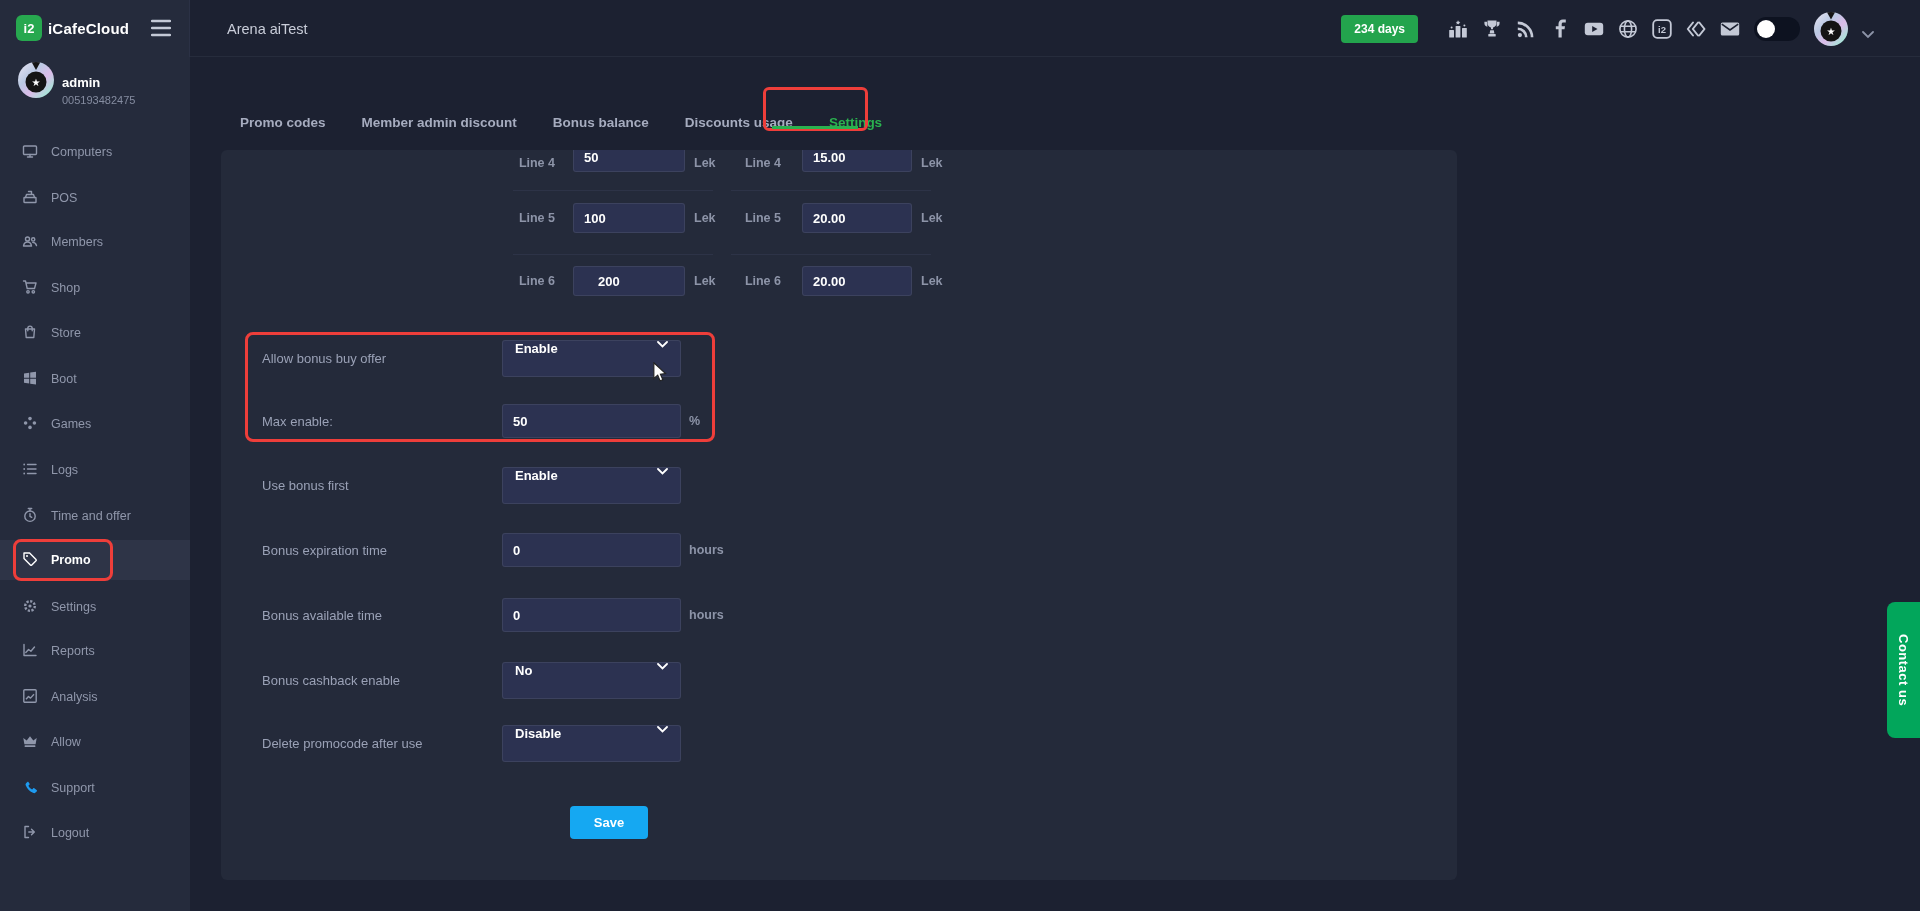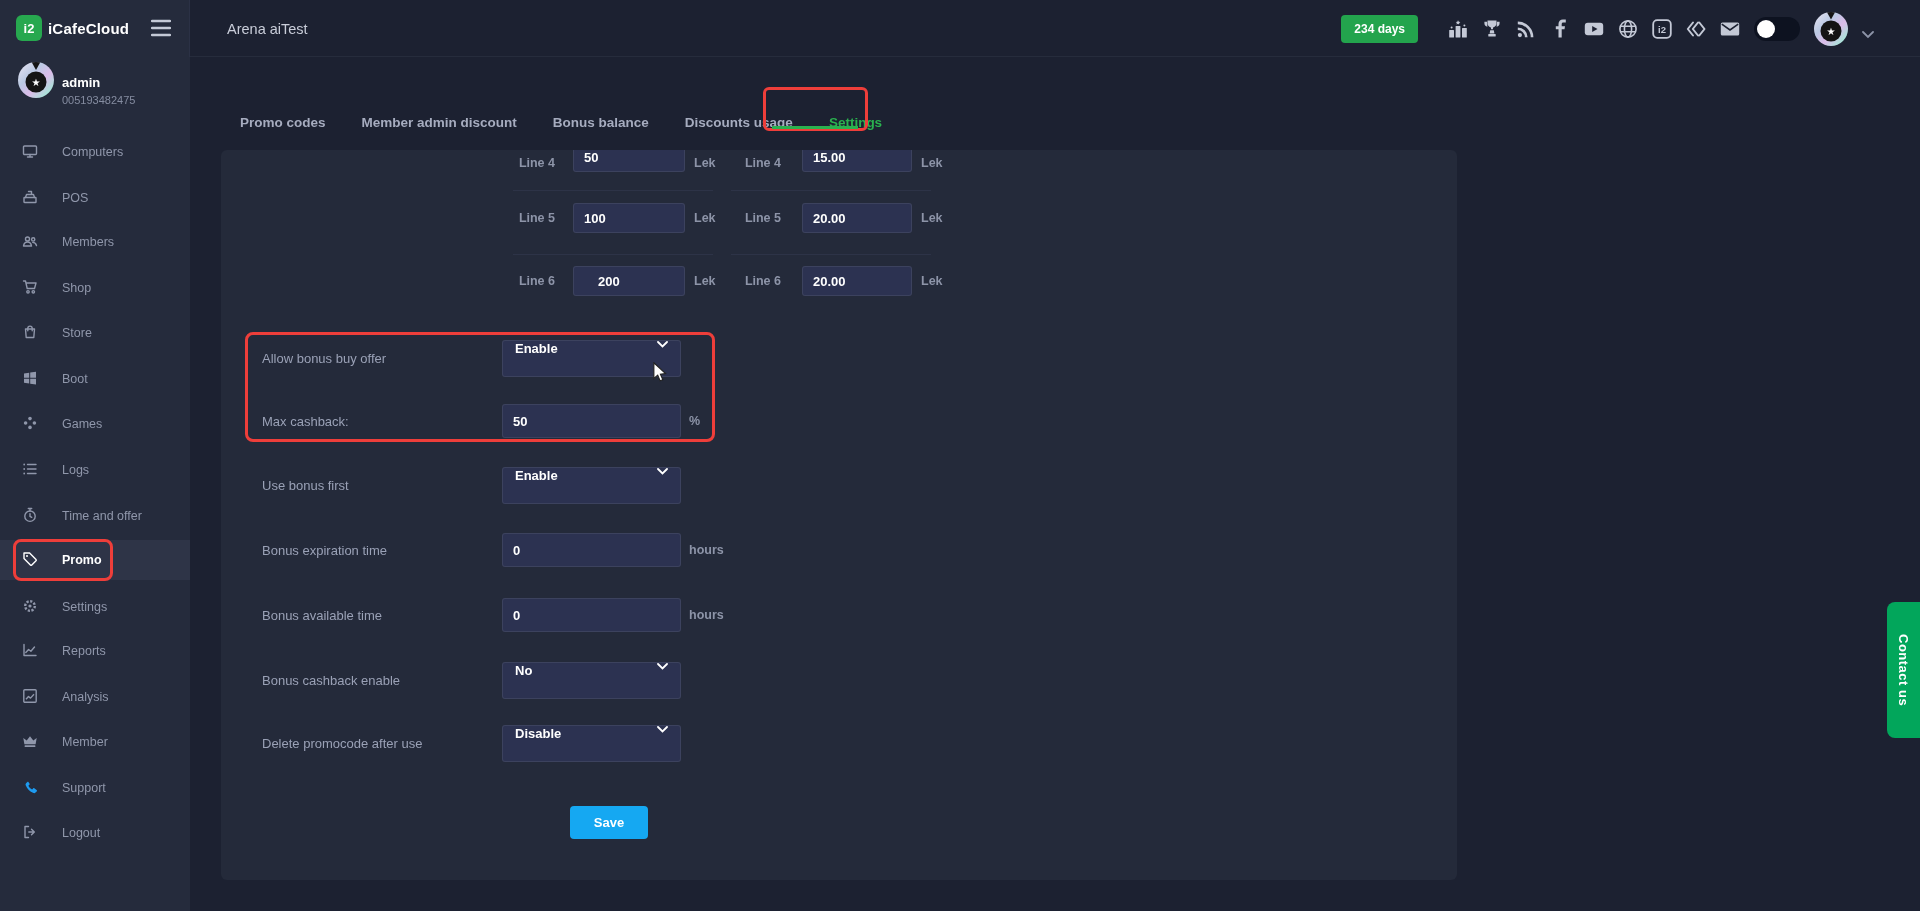--- a/index.html
+++ b/index.html
@@ -23,21 +23,21 @@
     background:linear-gradient(135deg,#ece6f2 0%,#bac9e3 35%,#dbbce9 60%,#a9e3d9 85%,#cdd6e8 100%); }
   .medal-avatar::before { content:""; position:absolute; left:50%; top:-1px; transform:translateX(-50%); width:10px; height:9px; background:#141414; clip-path:polygon(0 0,100% 0,50% 100%); }
   .medal-avatar::after { content:"★"; position:absolute; left:50%; top:56%; transform:translate(-50%,-50%); width:21px; height:21px; border-radius:50%; background:#141414; color:#fff; font-size:10px; display:flex; align-items:center; justify-content:center; }
   .chev-down { width:12px; height:8px; color:#8d94a8; cursor:pointer; }
 
   
   .sidebar { position:absolute; left:0; top:57px; width:190px; height:854px; background:#252b3c; z-index:4; }
   .side-avatar { position:absolute; left:18px; top:5px; width:36px; height:36px; }
   .user-name { position:absolute; left:62px; top:18px; color:#ffffff; font-size:13px; font-weight:700; }
   .user-id { position:absolute; left:62px; top:37px; color:#858ca0; font-size:11px; }
-  .nav-item { position:absolute; left:0; width:190px; height:40px; display:flex; align-items:center; gap:24px; padding-left:22px; color:#9097ab; font-size:12.5px; cursor:pointer; }
+  .nav-item { position:absolute; left:0; width:190px; height:40px; display:flex; align-items:center; gap:13px; padding-left:22px; color:#9097ab; font-size:12.5px; cursor:pointer; }
   .nav-item svg { flex:0 0 auto; }
   .nav-item.active { background:#2e3447; color:#ffffff; font-weight:700; }
   .promo-redbox { position:absolute; left:13px; top:482px; width:100px; height:42px; border:3px solid #ee3e3a; border-radius:8px; pointer-events:none; }
 
   
   .tabs { position:absolute; left:240px; top:98px; display:flex; gap:36px; font-size:13.5px; font-weight:600; color:#a6acbf; z-index:3; }
   .tab { cursor:pointer; white-space:nowrap;margin-top:17px; }
   .tab.active { color:#2ab14f; }
   .settings-redbox { position:absolute; left:763px; top:87px; width:105px; height:44px; border:3px solid #ee3e3a; border-radius:6px; pointer-events:none; z-index:3; }
   .green-underline { position:absolute; left:772px; top:126px; width:86px; height:3px; background:#2ab14f; z-index:3; }
@@ -250,21 +250,21 @@
             <rect x="1.8" y="1.8" width="12.4" height="12.4" rx="1"></rect>
             <path d="M4 11.3l2.5-2.8 2 1.6L12 6.3"></path>
           </svg></span>
       <span>Analysis</span>
     </div>
     <div class="nav-item" style="top:665px">
       <span><svg width="16" height="16" viewBox="0 0 16 16" fill="currentColor">
             <path d="M2.4 11.2L1.3 5l3.4 2.4L8 3.2l3.3 4.2L14.7 5l-1.1 6.2z"></path>
             <rect x="2.6" y="12.3" width="10.8" height="1.6" rx="0.4"></rect>
           </svg></span>
-      <span>Member</span>
+      <span>Allow</span>
     </div>
     <div class="nav-item" style="top:711px">
       <span><svg width="16" height="16" viewBox="0 0 16 16" fill="#1e9bf0">
             <path d="M5.8 2.2L7.5 4.5c.3.4.2.9-.1 1.2l-1 1c.8 1.6 2.1 2.9 3.7 3.7l1-1c.3-.3.8-.4 1.2-.1l2.3 1.7c.5.3.5 1 .1 1.4l-1.2 1.2c-.5.5-1.3.7-2 .4C7.8 12.6 5.1 9.9 3.7 6.2c-.3-.7-.1-1.5.4-2l1.2-1.2c.2-.2.4-.1.5.2z"></path>
           </svg></span>
       <span>Support</span>
     </div>
     <div class="nav-item" style="top:756px">
       <span><svg width="16" height="16" viewBox="0 0 16 16" fill="none" stroke="currentColor" stroke-width="1.4" stroke-linecap="round" stroke-linejoin="round">
             <path d="M6.5 2.5H3v11h3.5"></path>
@@ -323,21 +323,21 @@
     <div class="bonus-redbox"></div>
 
     <div class="form-label" style="top:201px">Allow bonus buy offer</div>
     <div class="selbox" style="top:190px">
       <span>Enable</span>
       <svg viewBox="0 0 11 7" fill="none" stroke="currentColor" stroke-width="1.8" stroke-linecap="round">
           <path d="M1 1l4.5 4.5L10 1"></path>
         </svg>
     </div>
 
-    <div class="form-label" style="top:264px">Max cashback:</div>
+    <div class="form-label" style="top:264px">Max enable:</div>
     <input class="tinput num-input" style="top: 254px;" value="50">
     <div class="suffix" style="left:468px;top:264px">%</div>
 
     <div class="form-label" style="top:328px">Use bonus first</div>
     <div class="selbox" style="top:317px">
       <span>Enable</span>
       <svg viewBox="0 0 11 7" fill="none" stroke="currentColor" stroke-width="1.8" stroke-linecap="round">
           <path d="M1 1l4.5 4.5L10 1"></path>
         </svg>
     </div>

